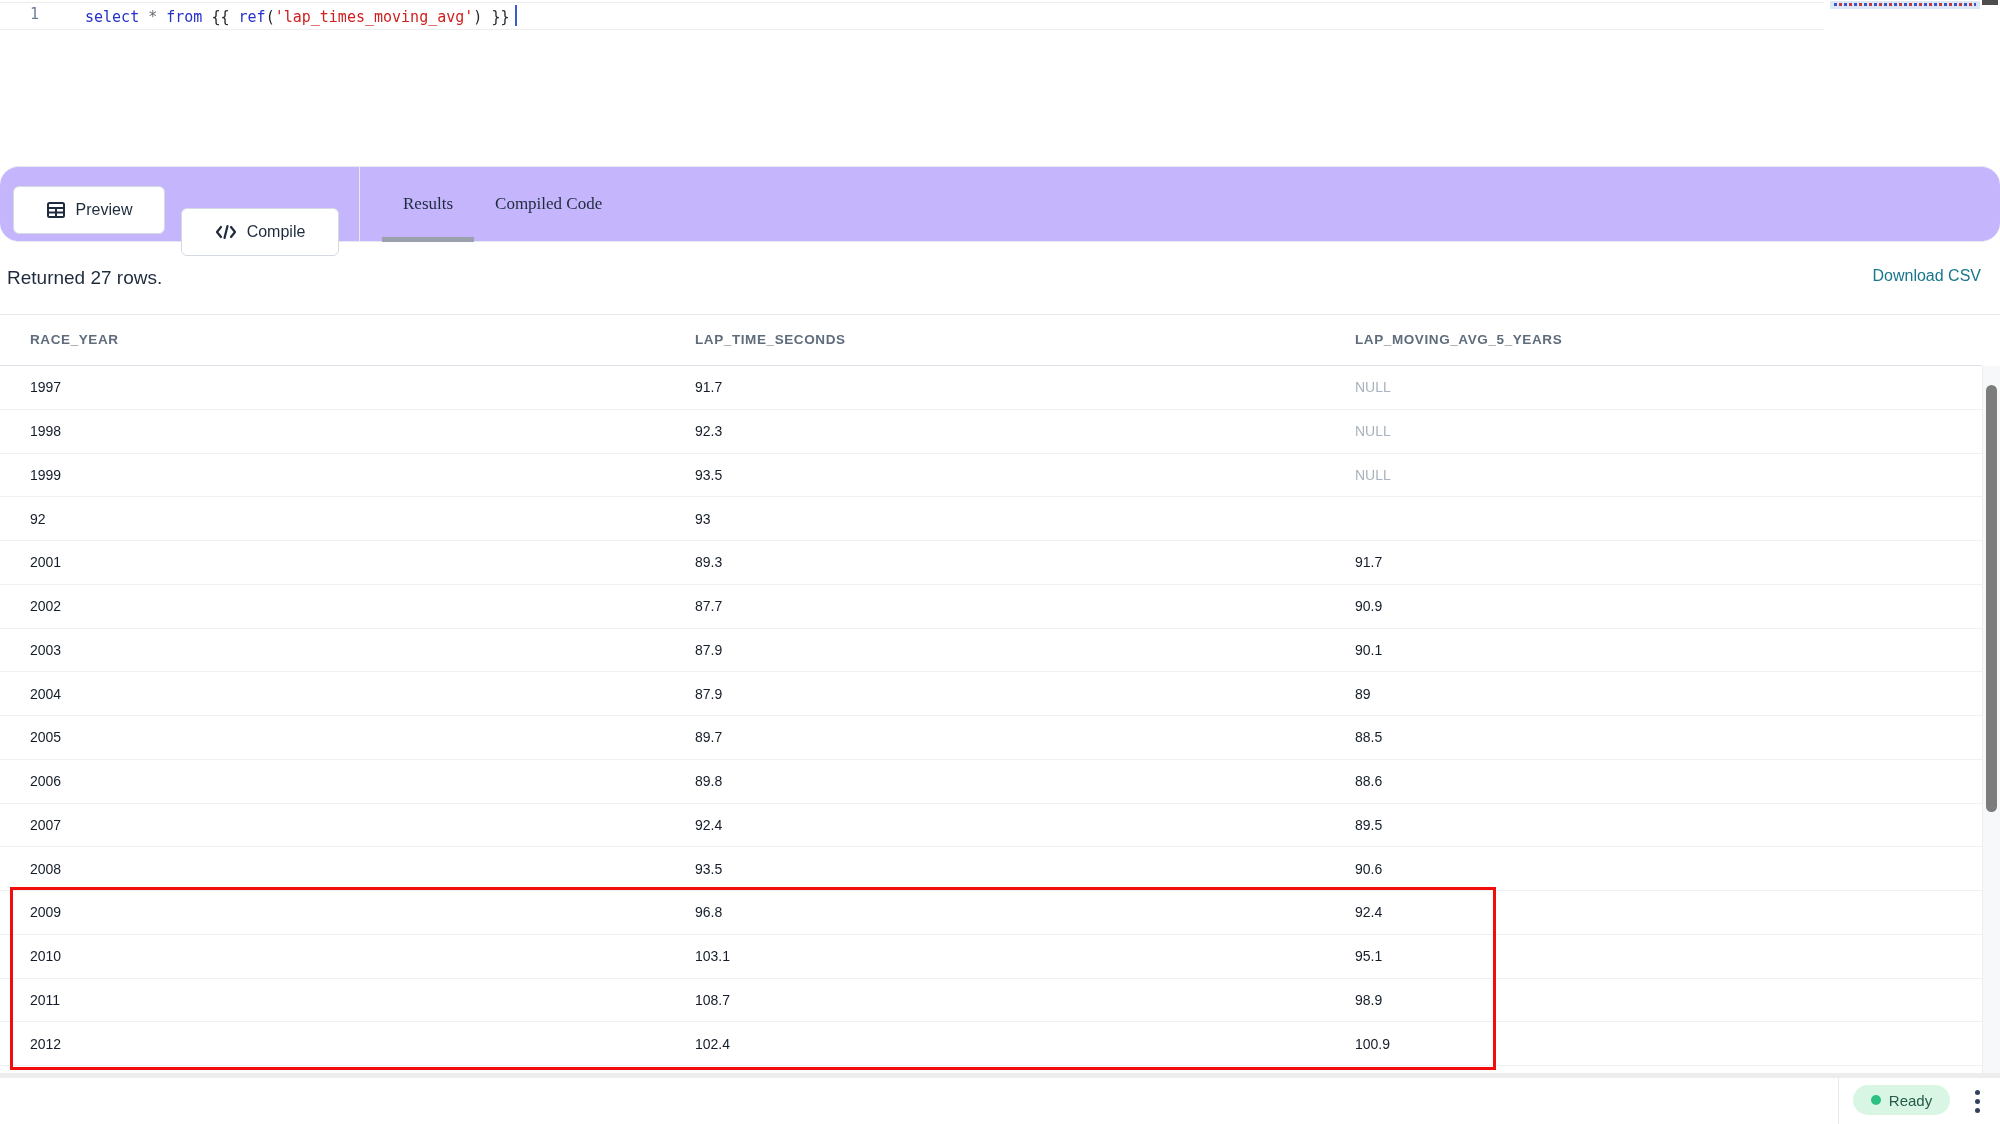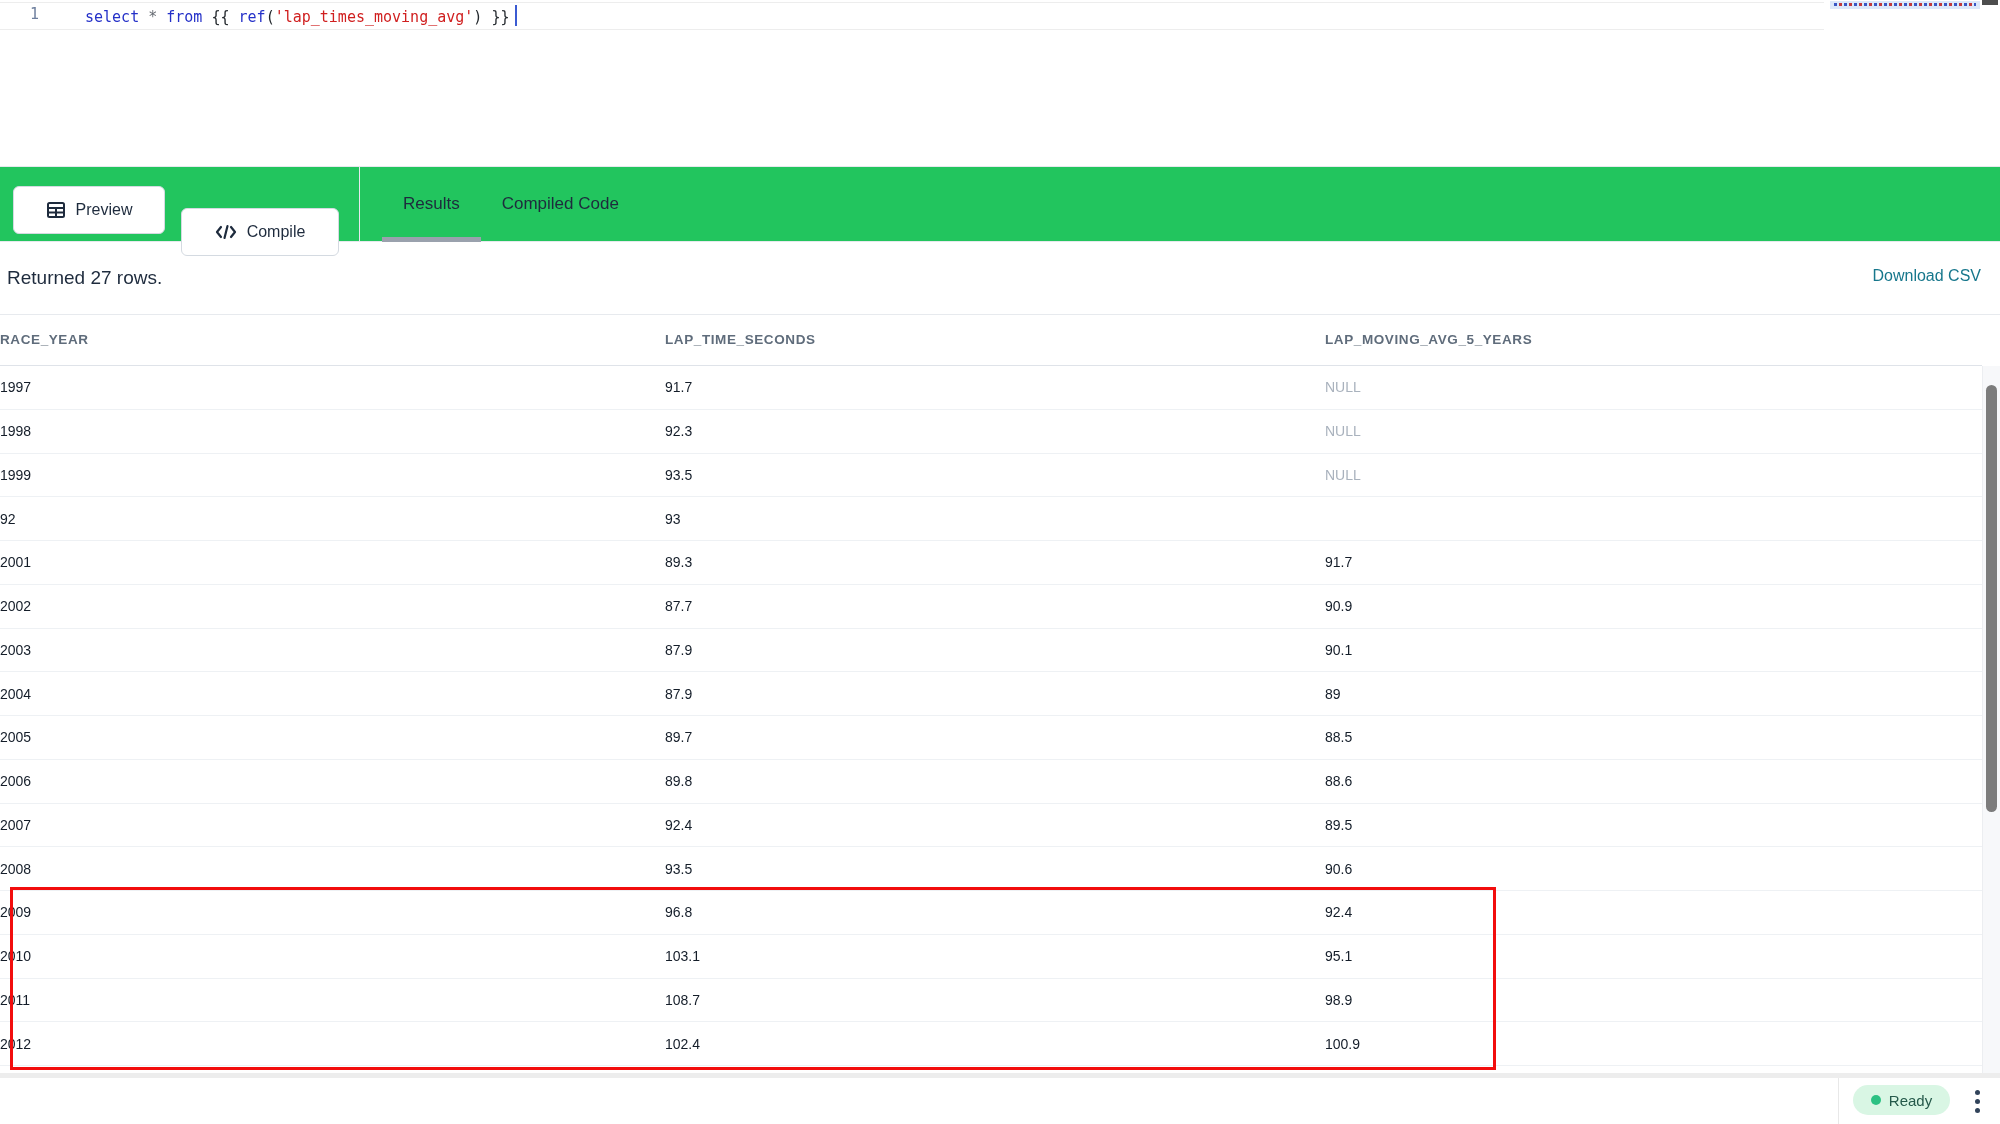--- a/index.html
+++ b/index.html
@@ -21,46 +21,46 @@
   .tok-plain{ color:#24292e; }
   .tok-op   { color:#666b72; }
   #cursor { display:inline-block; width:2px; height:21px; background:var(--cursor_blue);
             vertical-align:text-bottom; margin-left:6px; }
   #minimap { left:1830px; top:1px; width:150px; height:8px; background:#dce8fa; }
   #minimap-line { position:absolute; left:4px; top:2px; right:4px; height:3px;
       background:repeating-linear-gradient(90deg,#3a57c4 0 3px,#dce8fa 3px 5px,#c43a3a 5px 8px,#dce8fa 8px 10px); }
   #minimap-slider { left:1982px; top:0; width:16px; height:5px; background:#4d4d4d; }
 
   
-  #toolbar { left:0; top:166px; width:2000px; height:76px; background:#22c55e;
-             border-top:1px solid #e6e9ed; border-bottom:1px solid #e6e9ed; }
+  #toolbar { left:0; top:166px; width:2000px; height:76px; background:#c4b5fd;
+             border-top:1px solid #e6e9ed; border-bottom:1px solid #e6e9ed;border-radius:19px; }
   .btn { position:absolute; top:19px; height:48px; background:#fff;
          border:1px solid #d4dae1; border-radius:6px; display:flex; align-items:center;
          justify-content:center; gap:10px; font-size:16px; color:#1e2b3d; cursor:pointer; }
   #btn-preview { left:13px; width:152px; }
   #btn-compile { left:181px; width:158px;margin-top:22px; }
   .btn svg { display:block; }
   #toolbar-divider { left:359px; top:0; width:1px; height:74px; background:#e6e9ed; }
-  #tabs { position:absolute; left:382px; top:0; height:75px; display:flex; }
+  #tabs { position:absolute; left:382px; top:0; height:75px; display:flex;font-family:Liberation Serif, serif; }
   .tab { height:75px; line-height:73px; padding:0 21px; font-size:17px; color:#1e2b3d;
          cursor:pointer; border-bottom:5px solid transparent; }
   .tab.active { border-bottom-color:#9aa1ad; }
 
   
   #info-bar { left:0; top:242px; width:2000px; height:73px; border-bottom:1px solid #e7eaee; }
   #returned { position:absolute; left:7px; top:25px; font-size:19px; color:#1e2b3d; }
   #download { position:absolute; right:19px; top:25px; font-size:16px;
               color:var(--link_teal); cursor:pointer; }
 
   
   #thead { left:0; top:315px; width:1982px; height:51px; border-bottom:1px solid #dfe3e9; }
   #thead .hcell { font-size:13.5px; font-weight:bold; letter-spacing:.6px; color:#5f6c7b;
                   padding-top:17px; }
   .grid-row { display:grid; grid-template-columns:665px 660px 1fr; }
-  .grid-row > div { }
+  .grid-row > div { padding-left:30px; }
   #rows { left:0; top:366px; width:1982px; }
   .trow { height:43.75px; border-bottom:1px solid #eef1f4; align-items:center; }
   .trow > div { font-size:14px; color:#141d29; }
   .trow > div.null { color:#a9b2bd; }
 
   
   #red-box { left:10px; width:1486px; border:3px solid var(--highlight_red); background:transparent; }
 
   
   #vscroll-track { left:1982px; top:366px; width:18px; height:707px; background:#f7f8fa;

